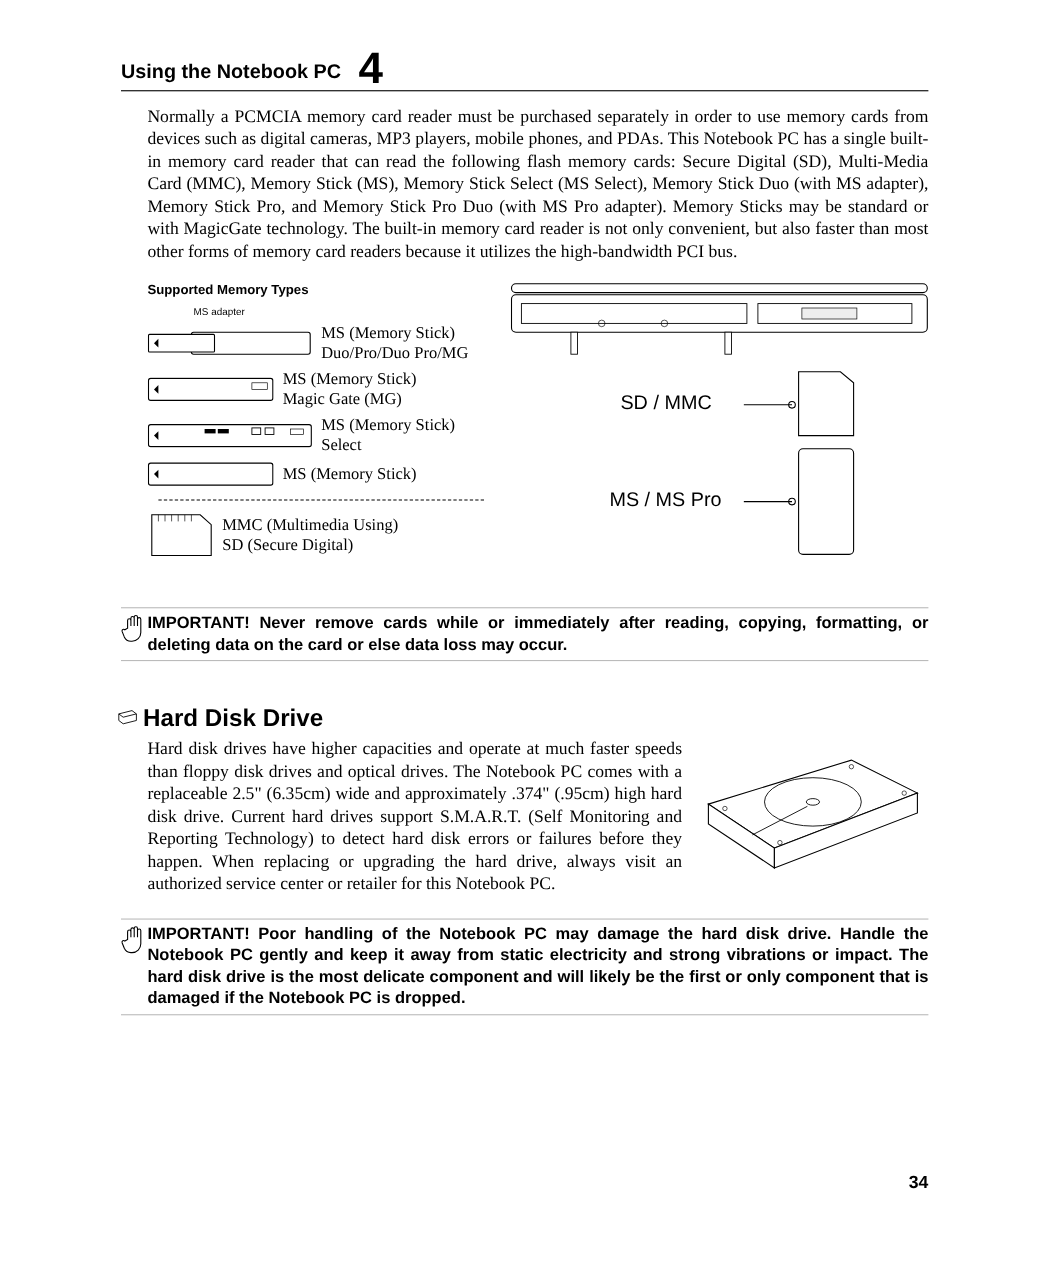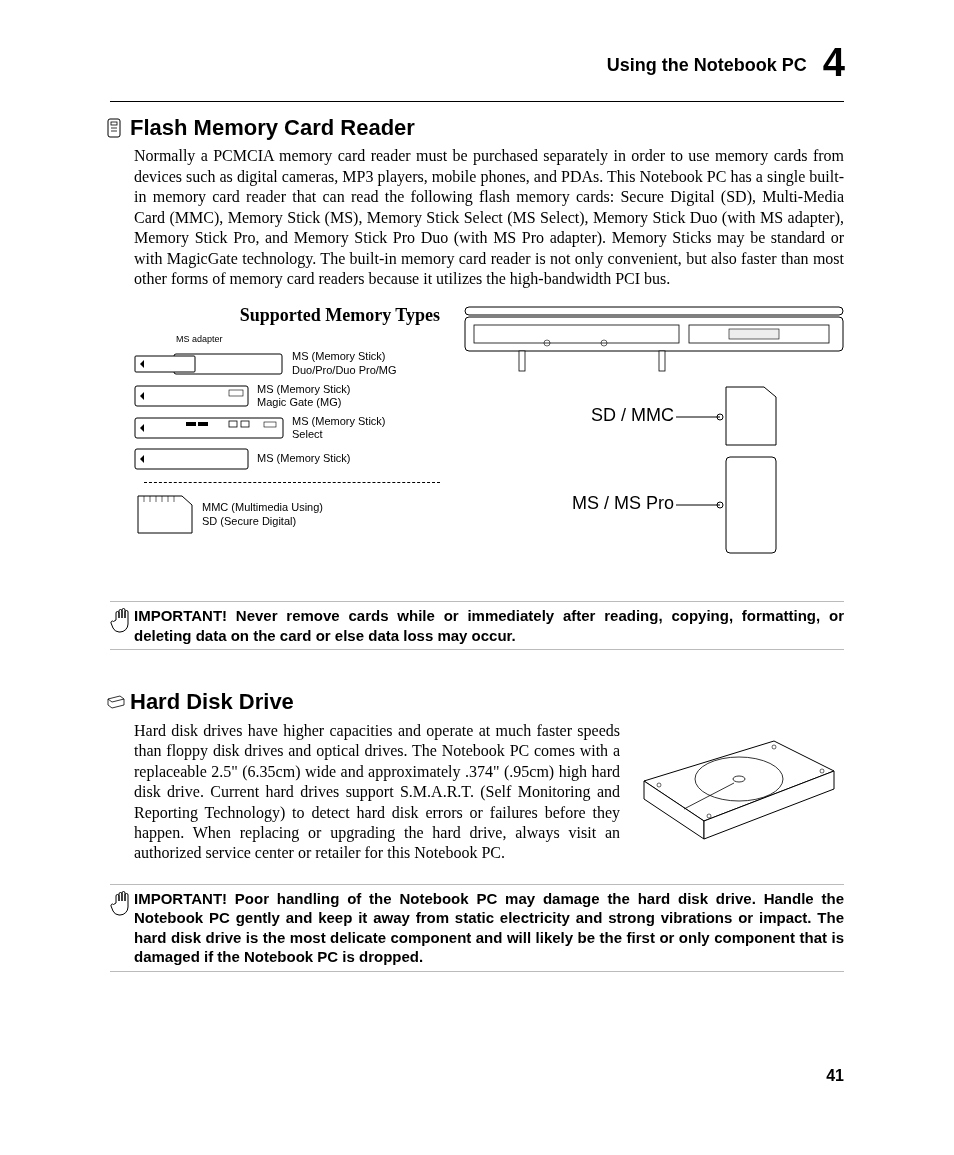--- a/index.html
+++ b/index.html
@@ -12,24 +12,24 @@
   .page {
     width: 954px;
     height: 1155px;
     position: relative;
     box-sizing: border-box;
     padding: 42px 110px 0 110px;
   }
   .header-row {
     display: flex;
     align-items: flex-end;
-    justify-content: flex-end;
+    justify-content: flex-start;
     gap: 10px;
     border-bottom: 1px solid #000;
-    padding-bottom: 19px;
+    padding-bottom: 0;
     margin-bottom: 14px;
   }
   .header-title {
     font-family: Arial, Helvetica, sans-serif;
     font-weight: bold;
     font-size: 18px;
     line-height: 1;
     padding-bottom: 8px;
   }
   .chapter-number {
@@ -61,25 +61,24 @@
     font-size: 22px;
     line-height: 1.1;
   }
   .section-block { margin-left: 24px; }
   .body-text {
     font-size: 16px;
     line-height: 1.28;
     text-align: justify;
   }
   .sub-heading {
-    font-family: Liberation Serif, serif;
-    font-weight: bold;
-    font-size: 18px;
+    font-family: Liberation Sans, sans-serif;
+    font-weight: bold;
+    font-size: 12px;
     margin-bottom: 8px;
-    text-align: right;
   }
   .memory-row {
     display: flex;
     gap: 24px;
     margin-top: 16px;
   }
   .memory-left { width: 340px; }
   .memory-right {
     flex: 1;
     position: relative;
@@ -90,22 +89,22 @@
     font-size: 9px;
     margin-left: 42px;
   }
   .card-row {
     display: flex;
     align-items: center;
     gap: 8px;
     margin-top: 6px;
   }
   .card-label {
-    font-family: Liberation Sans, sans-serif;
-    font-size: 11px;
+    font-family: Liberation Serif, serif;
+    font-size: 15px;
     line-height: 1.2;
   }
   .dashed-divider {
     border: none;
     border-top: 1px dashed #000;
     margin: 12px 0 12px 10px;
   }
   .important-block {
     display: flex;
     padding: 4px 0 4px 0;
@@ -130,46 +129,34 @@
     position: absolute;
     bottom: 70px;
     right: 110px;
     font-family: Arial, Helvetica, sans-serif;
     font-weight: bold;
     font-size: 16px;
   }
   .slot-label {
     font-family: Arial, Helvetica, sans-serif;
     font-size: 18px;
-    text-align: right;
     position: absolute;
   }
 </style>
 </head>
 <body>
 
 <div class="page">
 
   <div class="header-row">
     <div class="header-title">Using the Notebook PC</div>
     <div class="chapter-number">4</div>
   </div>
 
   <div class="section-block">
-    <div class="section-title-row">
-      <span class="section-icon">
-        <svg viewBox="0 0 20 20">
-            <rect x="2" y="1" width="12" height="18" rx="2" fill="none" stroke="#000"></rect>
-            <rect x="5" y="4" width="6" height="3" fill="none" stroke="#000" stroke-width="0.8"></rect>
-            <line x1="5" y1="10" x2="11" y2="10" stroke="#000" stroke-width="0.8"></line>
-            <line x1="5" y1="13" x2="11" y2="13" stroke="#000" stroke-width="0.8"></line>
-          </svg>
-      </span>
-      <span class="section-title">Flash Memory Card Reader</span>
-    </div>
     <div class="body-text">Normally a PCMCIA memory card reader must be purchased separately in order to use memory cards from devices such as digital cameras, MP3 players, mobile phones, and PDAs. This Notebook PC has a single built-in memory card reader that can read the following flash memory cards: Secure Digital (SD), Multi-Media Card (MMC), Memory Stick (MS), Memory Stick Select (MS Select), Memory Stick Duo (with MS adapter), Memory Stick Pro, and Memory Stick Pro Duo (with MS Pro adapter). Memory Sticks may be standard or with MagicGate technology. The built-in memory card reader is not only convenient, but also faster than most other forms of memory card readers because it utilizes the high-bandwidth PCI bus.</div>
 
     <div class="memory-row">
       <div class="memory-left">
         <div class="sub-heading">Supported Memory Types</div>
         <div class="ms-adapter-label">MS adapter</div>
 
         <div class="card-row">
           <svg width="150" height="22">
             <rect x="40" y="1" width="108" height="20" rx="2" fill="#fff" stroke="#000"></rect>
@@ -303,14 +290,14 @@
 
   <div class="important-block" style="margin-top:20px;">
     <span class="hand-icon">
       <svg viewBox="0 0 24 30">
           <path d="M6 14 V7 a1.5 1.5 0 0 1 3 0 V12 V5 a1.5 1.5 0 0 1 3 0 V12 V4 a1.5 1.5 0 0 1 3 0 V12 V6 a1.5 1.5 0 0 1 3 0 V18 a8 8 0 0 1 -8 8 h-1 a7 7 0 0 1 -6 -4 l-2 -5 a1.5 1.5 0 0 1 2.5 -1.5 Z" fill="none" stroke="#000" stroke-width="1"></path>
         </svg>
     </span>
     <div class="important-text">IMPORTANT!  Poor handling of the Notebook PC may damage the hard disk drive. Handle the Notebook PC gently and keep it away from static electricity and strong vibrations or impact. The hard disk drive is the most delicate component and will likely be the first or only component that is damaged if the Notebook PC is dropped.</div>
   </div>
 
-  <div class="page-number">41</div>
+  <div class="page-number">34</div>
 </div>
 
 </body></html>

